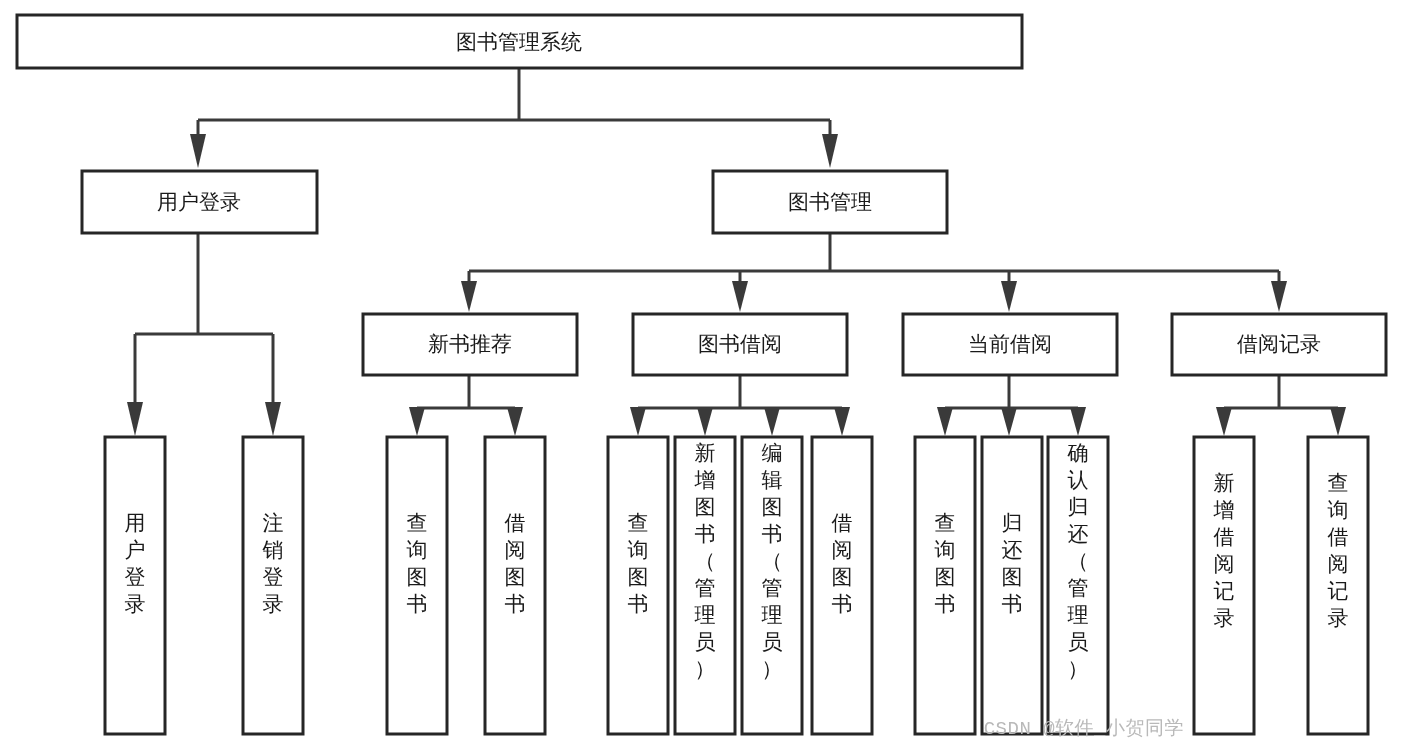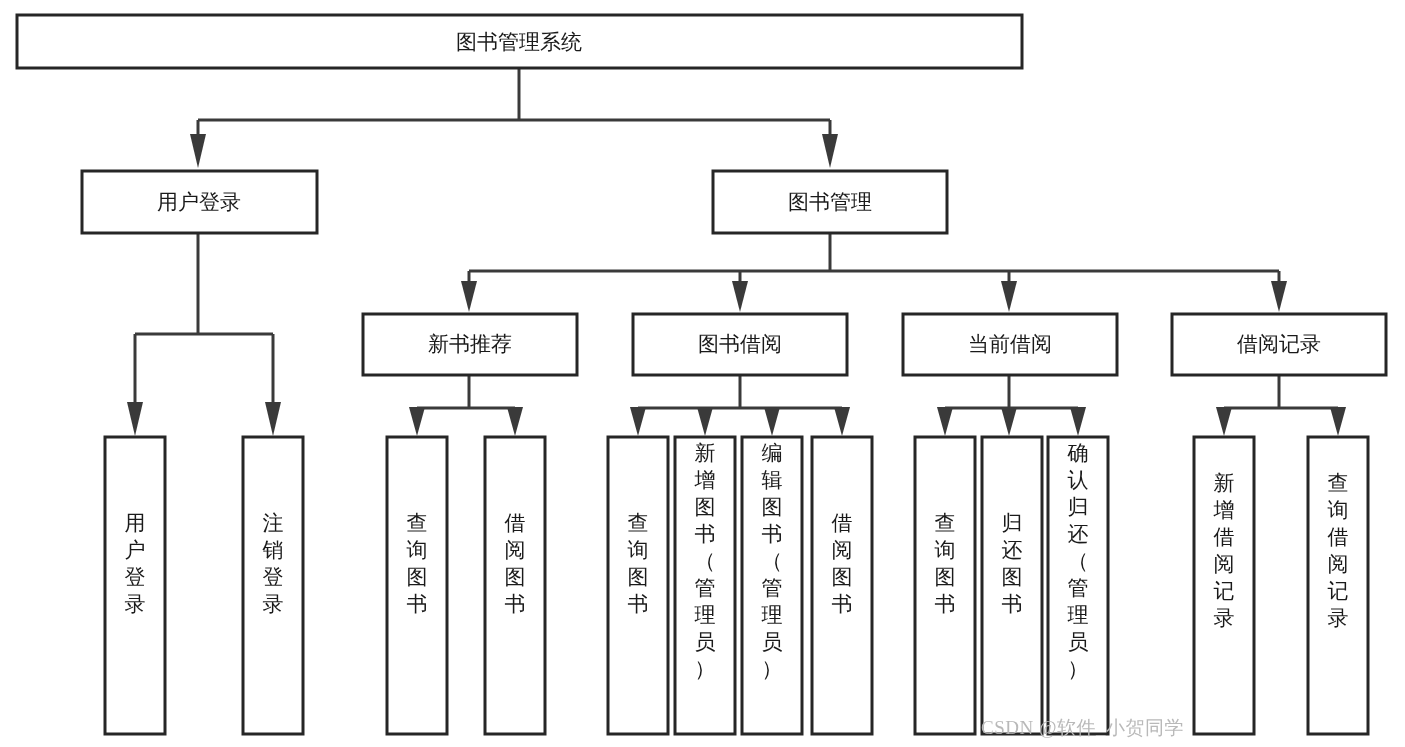--- a/index.html
+++ b/index.html
@@ -53,21 +53,21 @@
   .node-label-v {
     font-family: "Liberation Sans", "DejaVu Sans", sans-serif;
     font-size: 21px;
     fill: #1a1a1a;
     text-anchor: middle;
   }
   .watermark {
     position: absolute;
     right: 8px;
     bottom: 6px;
-    font-family: Liberation Serif, serif;
+    font-family: Liberation Mono, monospace;
     font-size: 19px;
     color: #b9b9b9;
     white-space: nowrap;
     letter-spacing: 0.5px;
     margin-top: 13px;
   }
 </style>
 </head>
 <body>
 

